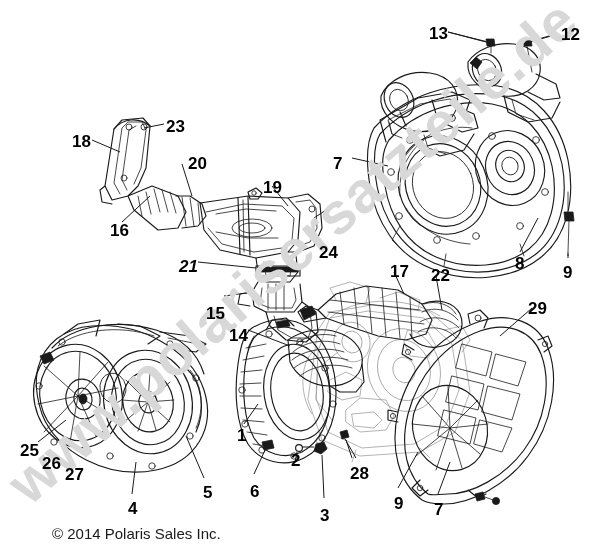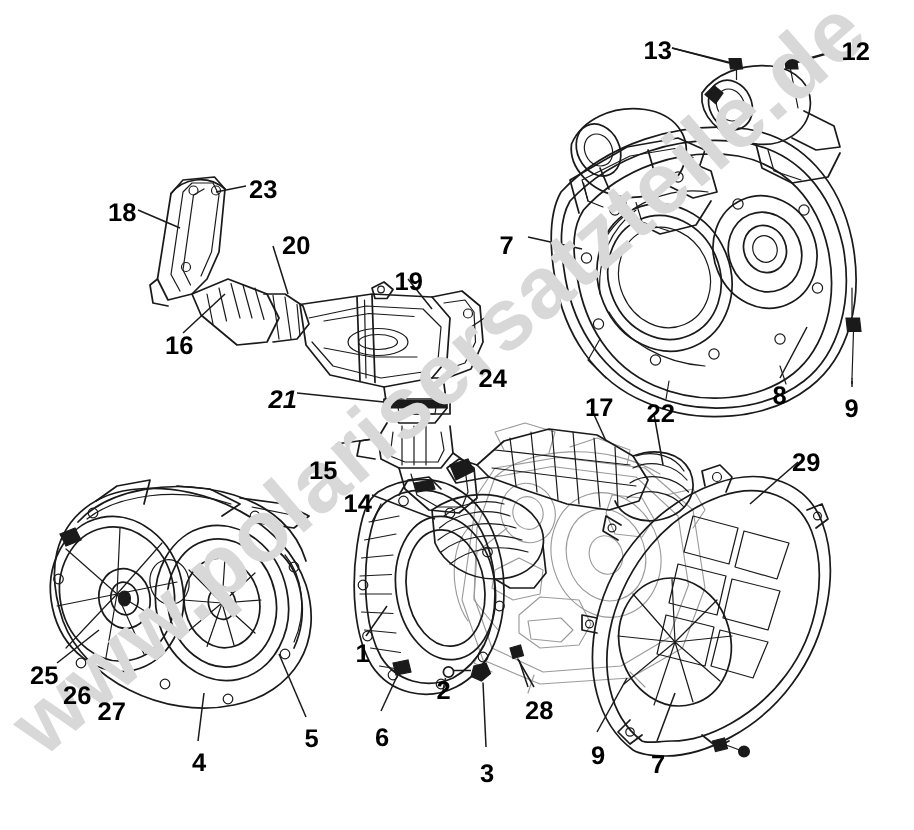--- a/index.html
+++ b/index.html
@@ -551,14 +551,15 @@
       <div class="callout" style="left: 431px; top: 267px;">22</div>
       <div class="callout" style="left: 166px; top: 118px;">23</div>
       <div class="callout" style="left: 319px; top: 197px; margin-top: 47px;">24</div>
       <div class="callout" style="left: 20px; top: 442px;">25</div>
       <div class="callout" style="left: 42px; top: 455px;">26</div>
       <div class="callout" style="left: 65px; top: 466px;">27</div>
       <div class="callout" style="left: 350px; top: 465px;">28</div>
       <div class="callout" style="left: 528px; top: 300px;">29</div>
     </div>
 
+  <div id="copyright">© 2014 Polaris Sales Inc.</div>
 
 </div>
 
 </body></html>

